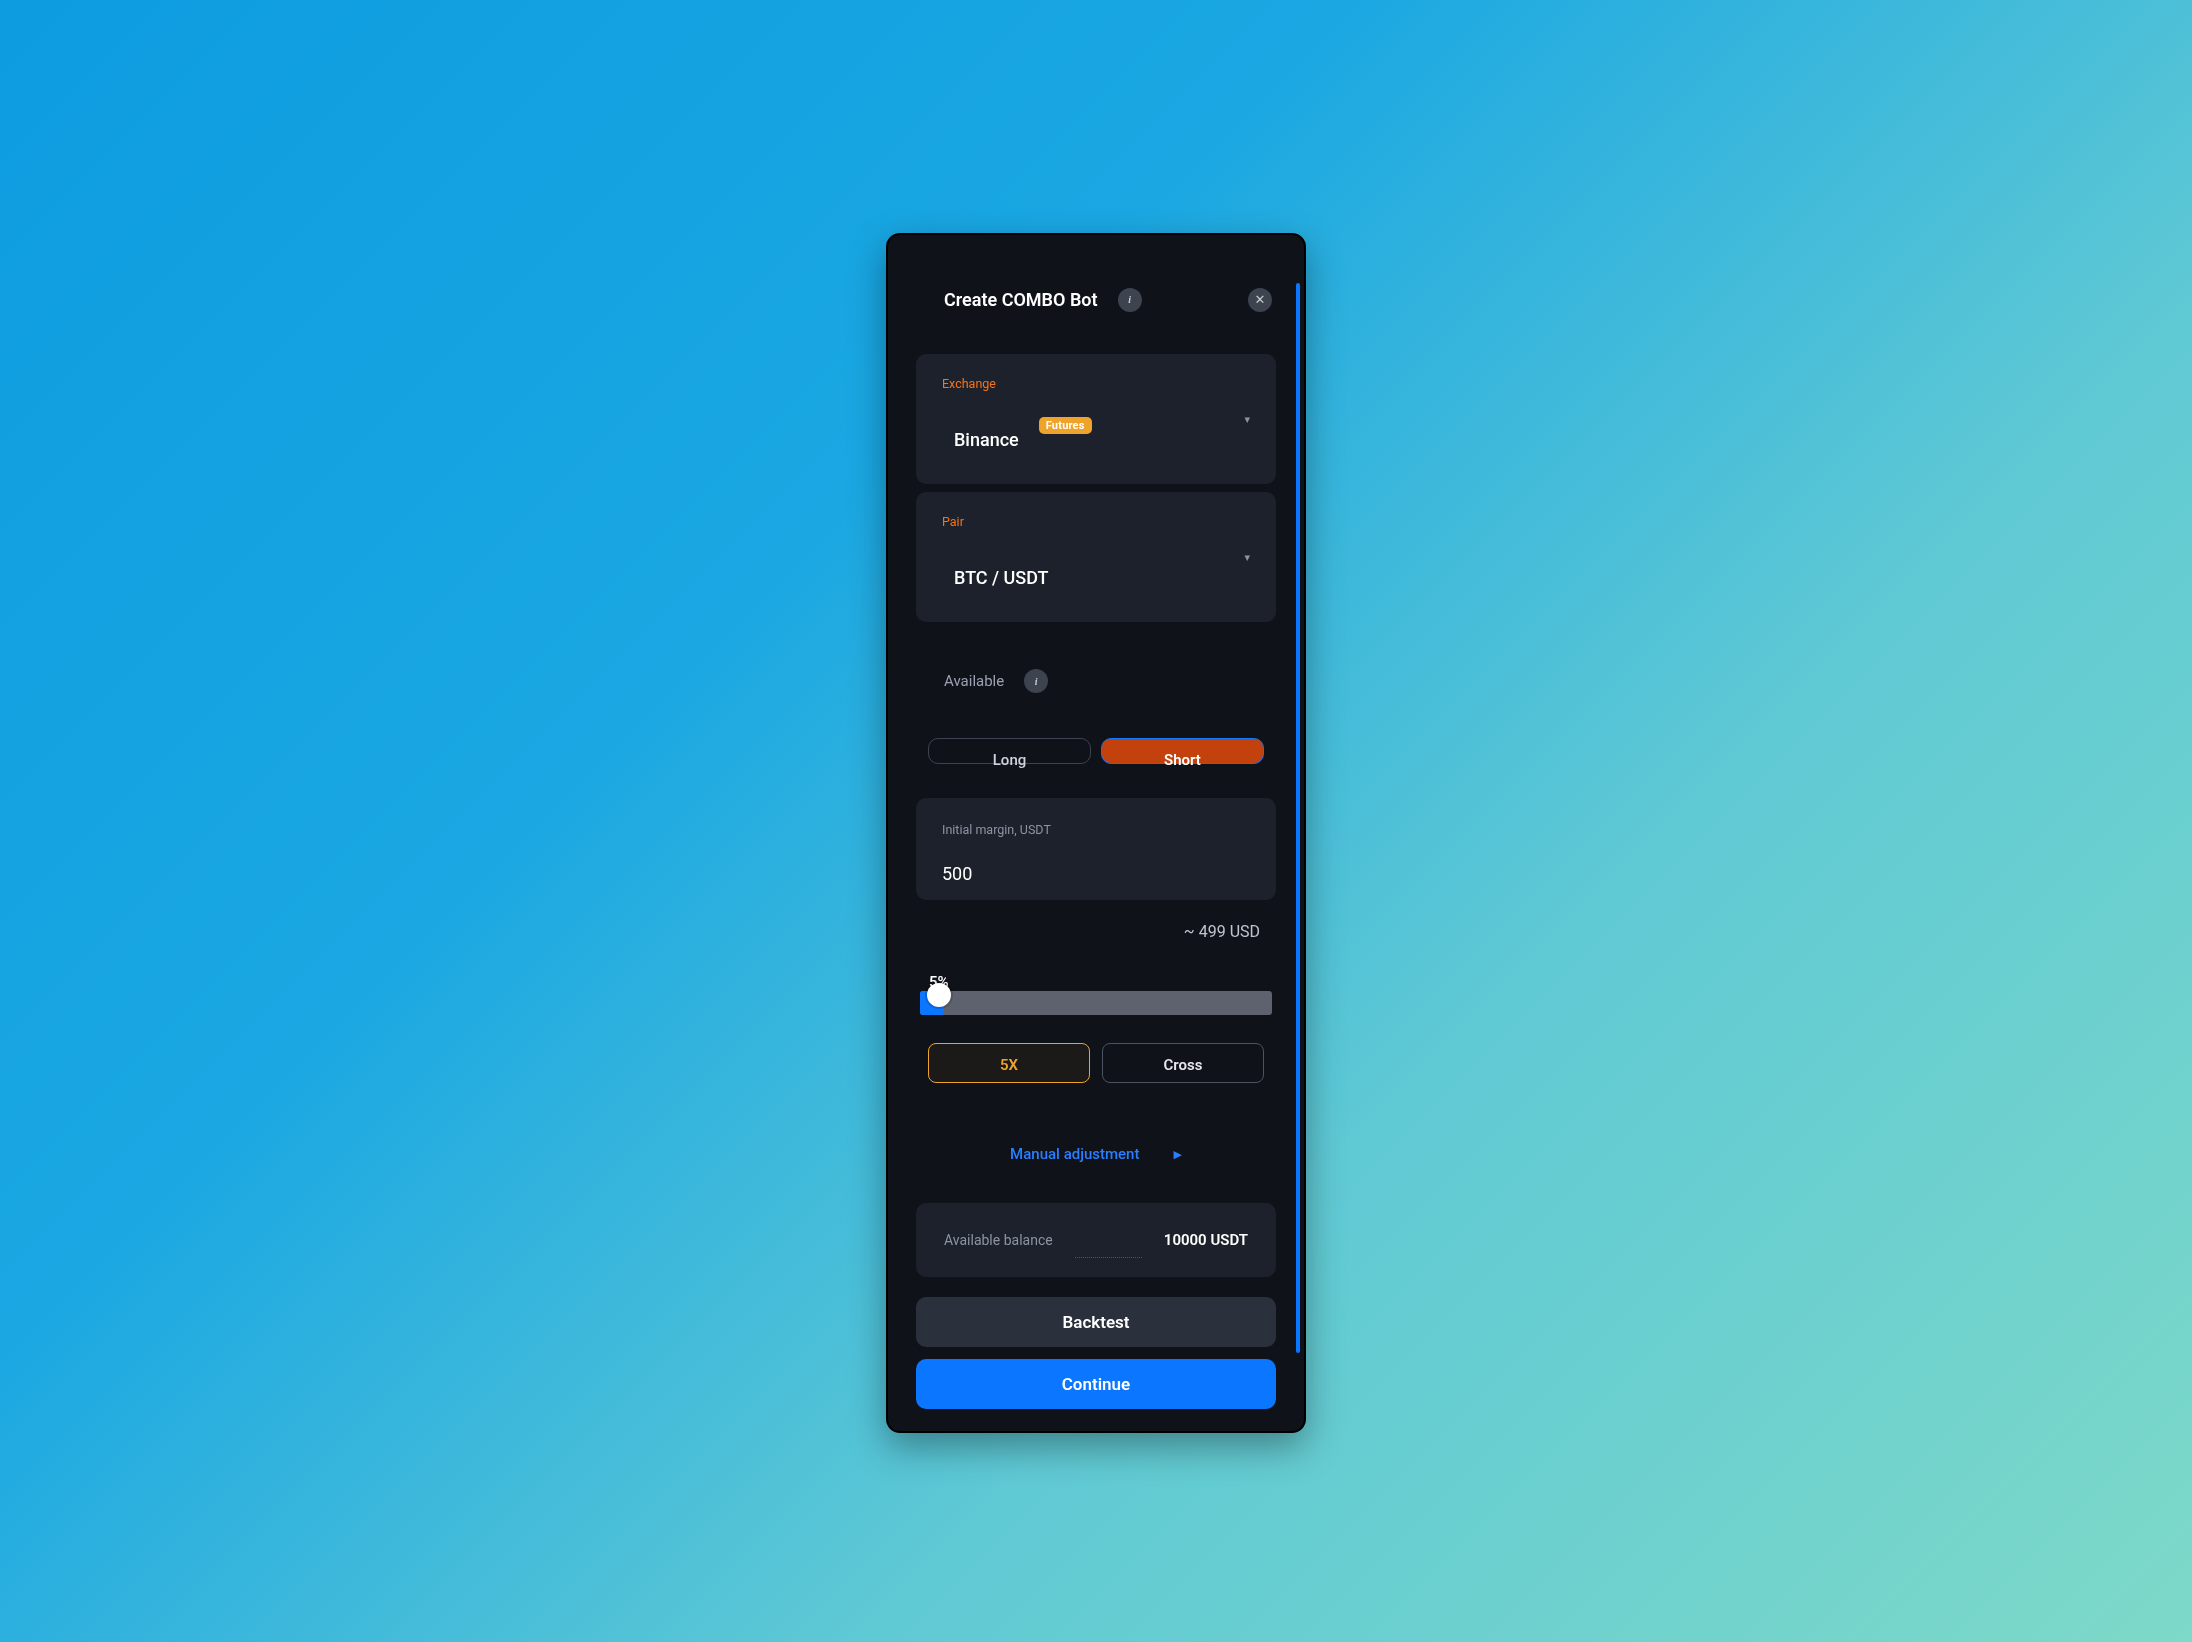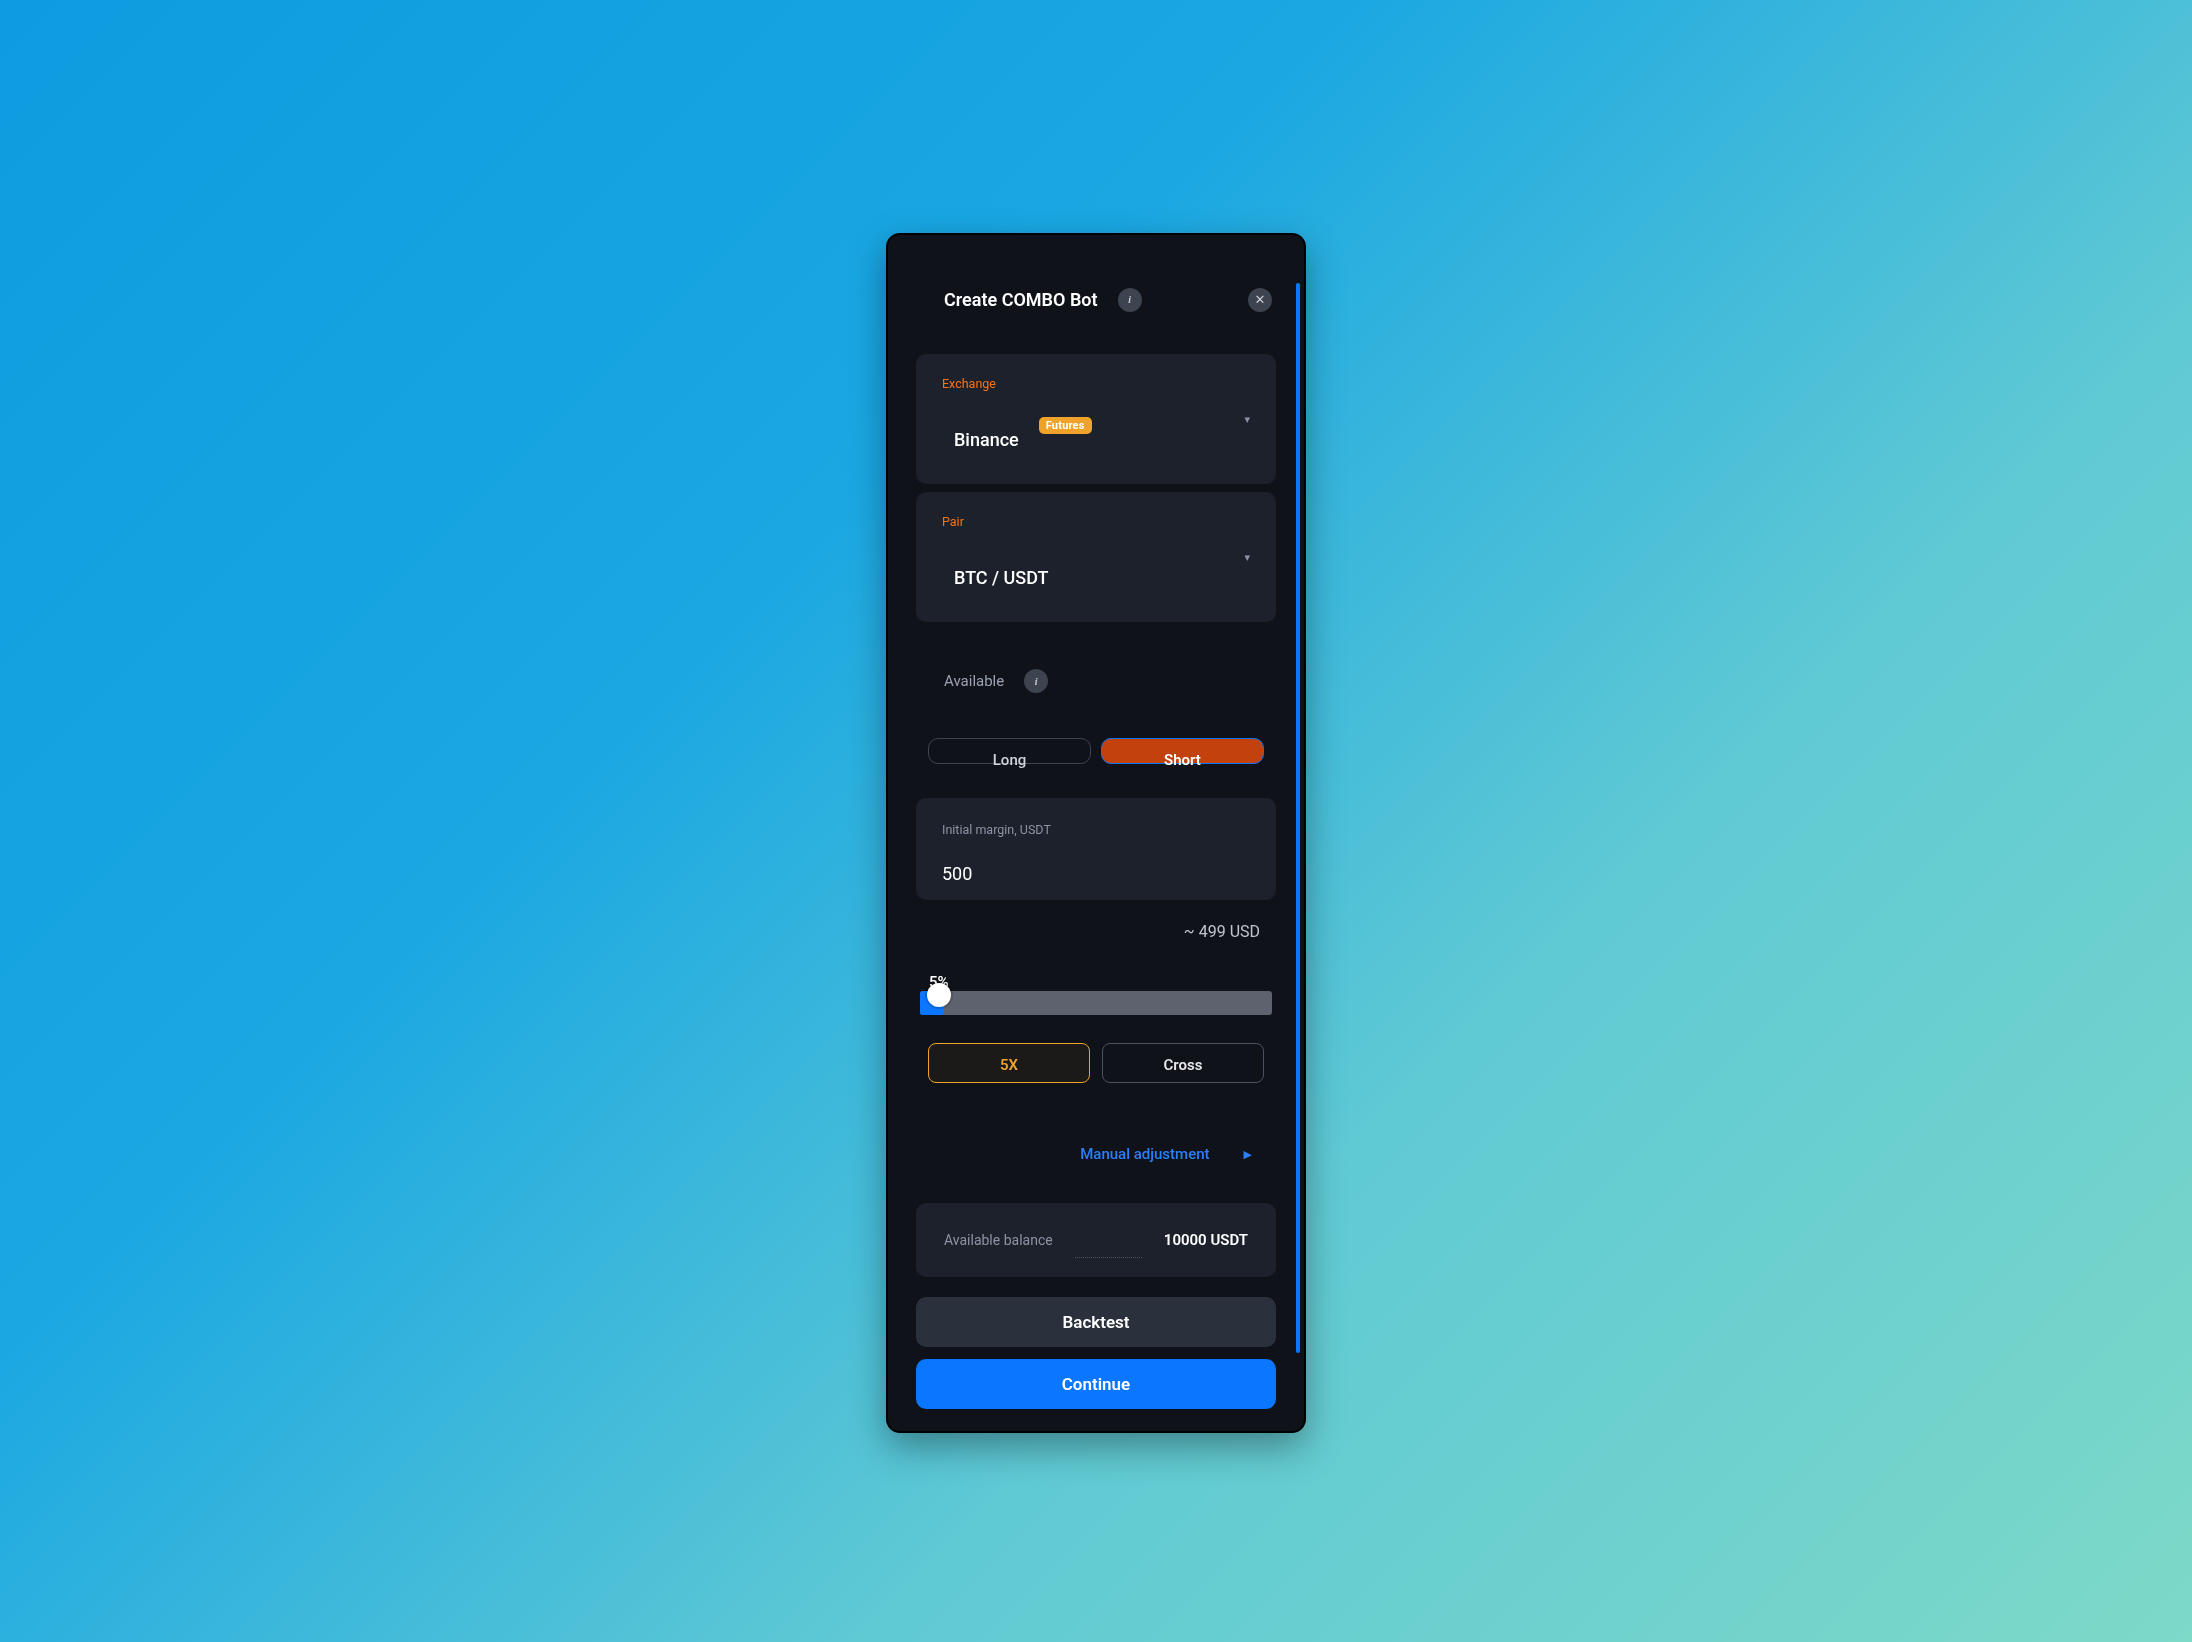--- a/index.html
+++ b/index.html
@@ -104,21 +104,21 @@
     flex:1;height:40px;border-radius:8px;font-size:15px;font-weight:600;cursor:pointer;
     background:transparent;
   }
   .lev-btn.leverage{
     border:1px solid #f0a32b;color:#f0a32b;background:rgba(240,163,43,.06);
   }
   .lev-btn.mode{
     border:1px solid #4b5260;color:#e6e8ee;
   }
   .manual{
-    display:flex;align-items:center;justify-content:flex-end;gap:10px;
+    display:flex;align-items:center;justify-content:center;gap:10px;
     margin:26px 0 8px;color:#2a7fff;font-size:15px;font-weight:500;cursor:pointer;
     border:none;background:none;width:100%;
   }
   .manual .tri{color:#2a7fff;font-size:11px;}
   .balance{
     background:#1c212b;border-radius:10px;
     padding:16px 16px;margin-top:16px;
     display:flex;align-items:center;justify-content:space-between;
   }
   .balance-label{color:#8c93a3;font-size:14px;}

